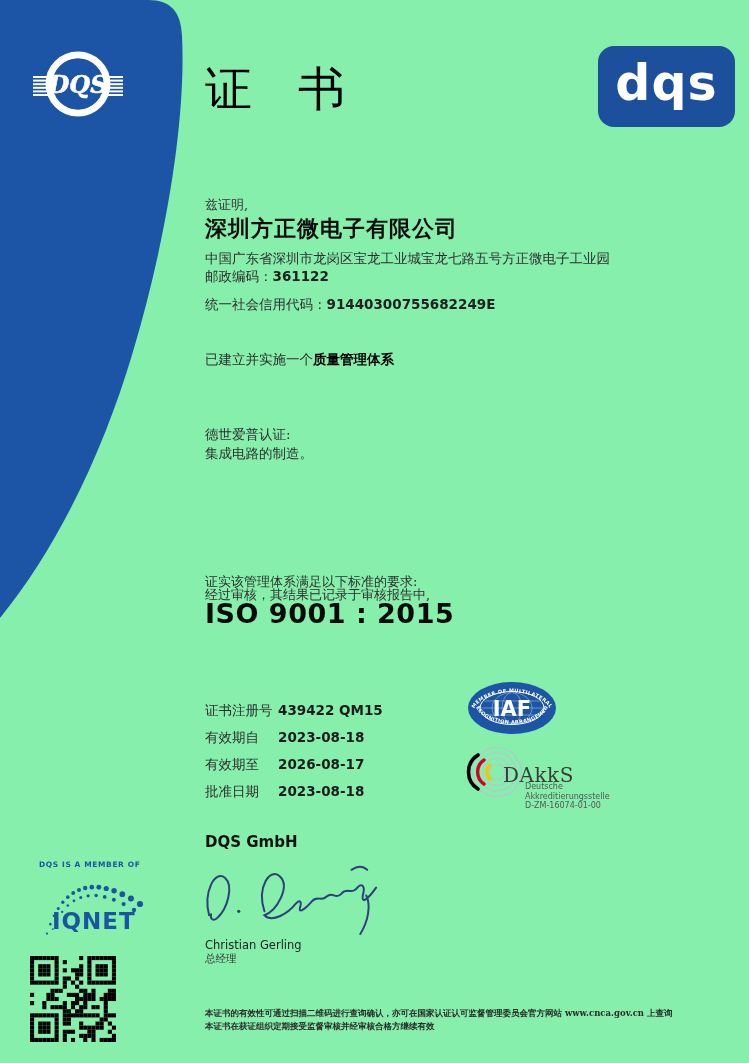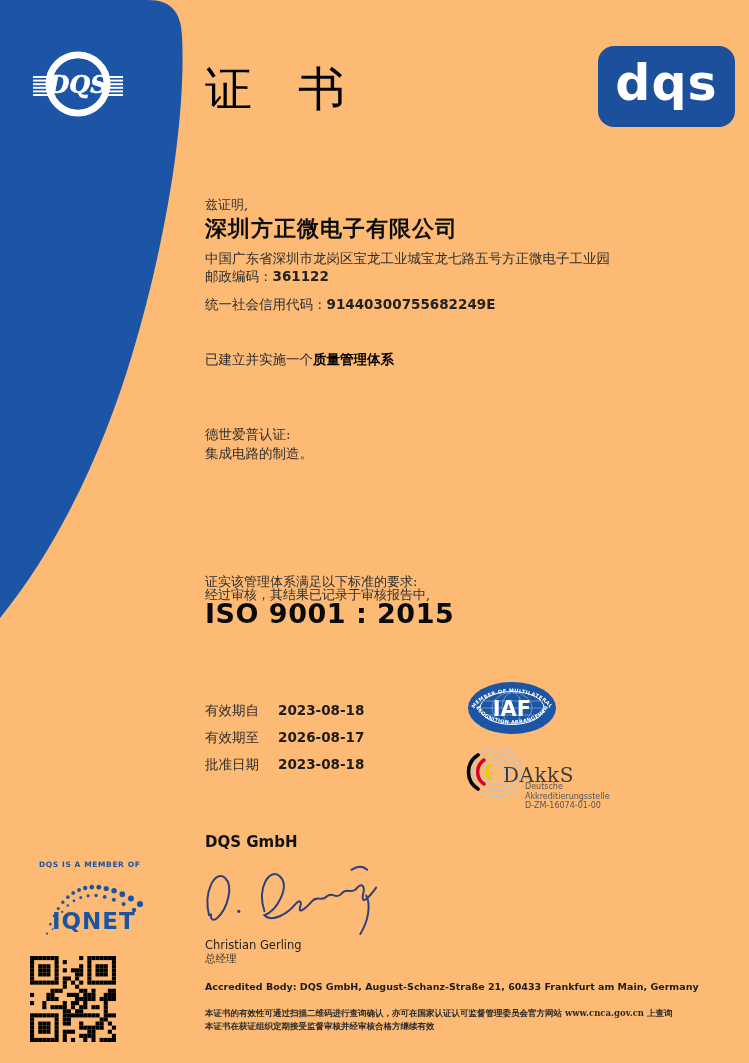--- a/index.html
+++ b/index.html
@@ -1,17 +1,17 @@
 <!DOCTYPE html>
 <html><head>
 <meta charset="utf-8">
 <style>
   html,body{margin:0;padding:0;background:#888;}
   .page{
-    position:relative;width:749px;height:1063px;background:#fdba74;
+    position:relative;width:749px;height:1063px;background:#86efac;
     margin:0 auto;overflow:hidden;
     font-family:"DejaVu Sans","Liberation Sans",sans-serif;color:#1a1a1a;
   }
   .abs{position:absolute;}
   .serif{font-family:"DejaVu Serif","Liberation Serif",serif;}
   .sans{font-family:"DejaVu Sans","Liberation Sans",sans-serif;}
 
   
   .blob-svg{left:0;top:0;width:749px;height:1063px;pointer-events:none;}
   .cert-title{left:205px;top:58px;display:flex;gap:46px;
@@ -118,20 +118,24 @@
     <span>已建立并实施一个</span><b>质量管理体系</b>
   </div>
   <div class="abs scope-label serif">德世爱普认证:</div>
   <div class="abs scope serif">集成电路的制造。</div>
 
   <div class="abs audit1 serif">经过审核，其结果已记录于审核报告中,</div>
   <div class="abs audit2 serif">证实该管理体系满足以下标准的要求:</div>
   <div class="abs standard sans">ISO 9001 : 2015</div>
 
   <div class="abs details">
+    <div class="row">
+      <span class="lbl">证书注册号</span>
+      <span class="val">439422 QM15</span>
+    </div>
     <div class="row">
       <span class="lbl">有效期自</span>
       <span class="val">2023-08-18</span>
     </div>
     <div class="row">
       <span class="lbl">有效期至</span>
       <span class="val">2026-08-17</span>
     </div>
     <div class="row">
       <span class="lbl">批准日期</span>
@@ -453,19 +457,16 @@
         <rect x="10" y="20" width="1" height="1"></rect>
         <rect x="13" y="20" width="1" height="1"></rect>
         <rect x="15" y="20" width="1" height="1"></rect>
         <rect x="17" y="20" width="1" height="1"></rect>
         <rect x="18" y="20" width="1" height="1"></rect>
         <rect x="19" y="20" width="1" height="1"></rect>
         <rect x="20" y="20" width="1" height="1"></rect>
       </g>
   </svg>
 
-  <div class="abs f1 sans">
-    <span class="lab">Accredited Body:</span><span> DQS GmbH, August-Schanz-Straße 21, 60433 Frankfurt am Main, Germany</span>
-  </div>
   <div class="abs f3">本证书的有效性可通过扫描二维码进行查询确认，亦可在国家认证认可监督管理委员会官方网站 www.cnca.gov.cn 上查询</div>
   <div class="abs f4">本证书在获证组织定期接受监督审核并经审核合格方继续有效</div>
 
 </div>
 
 </body></html>

